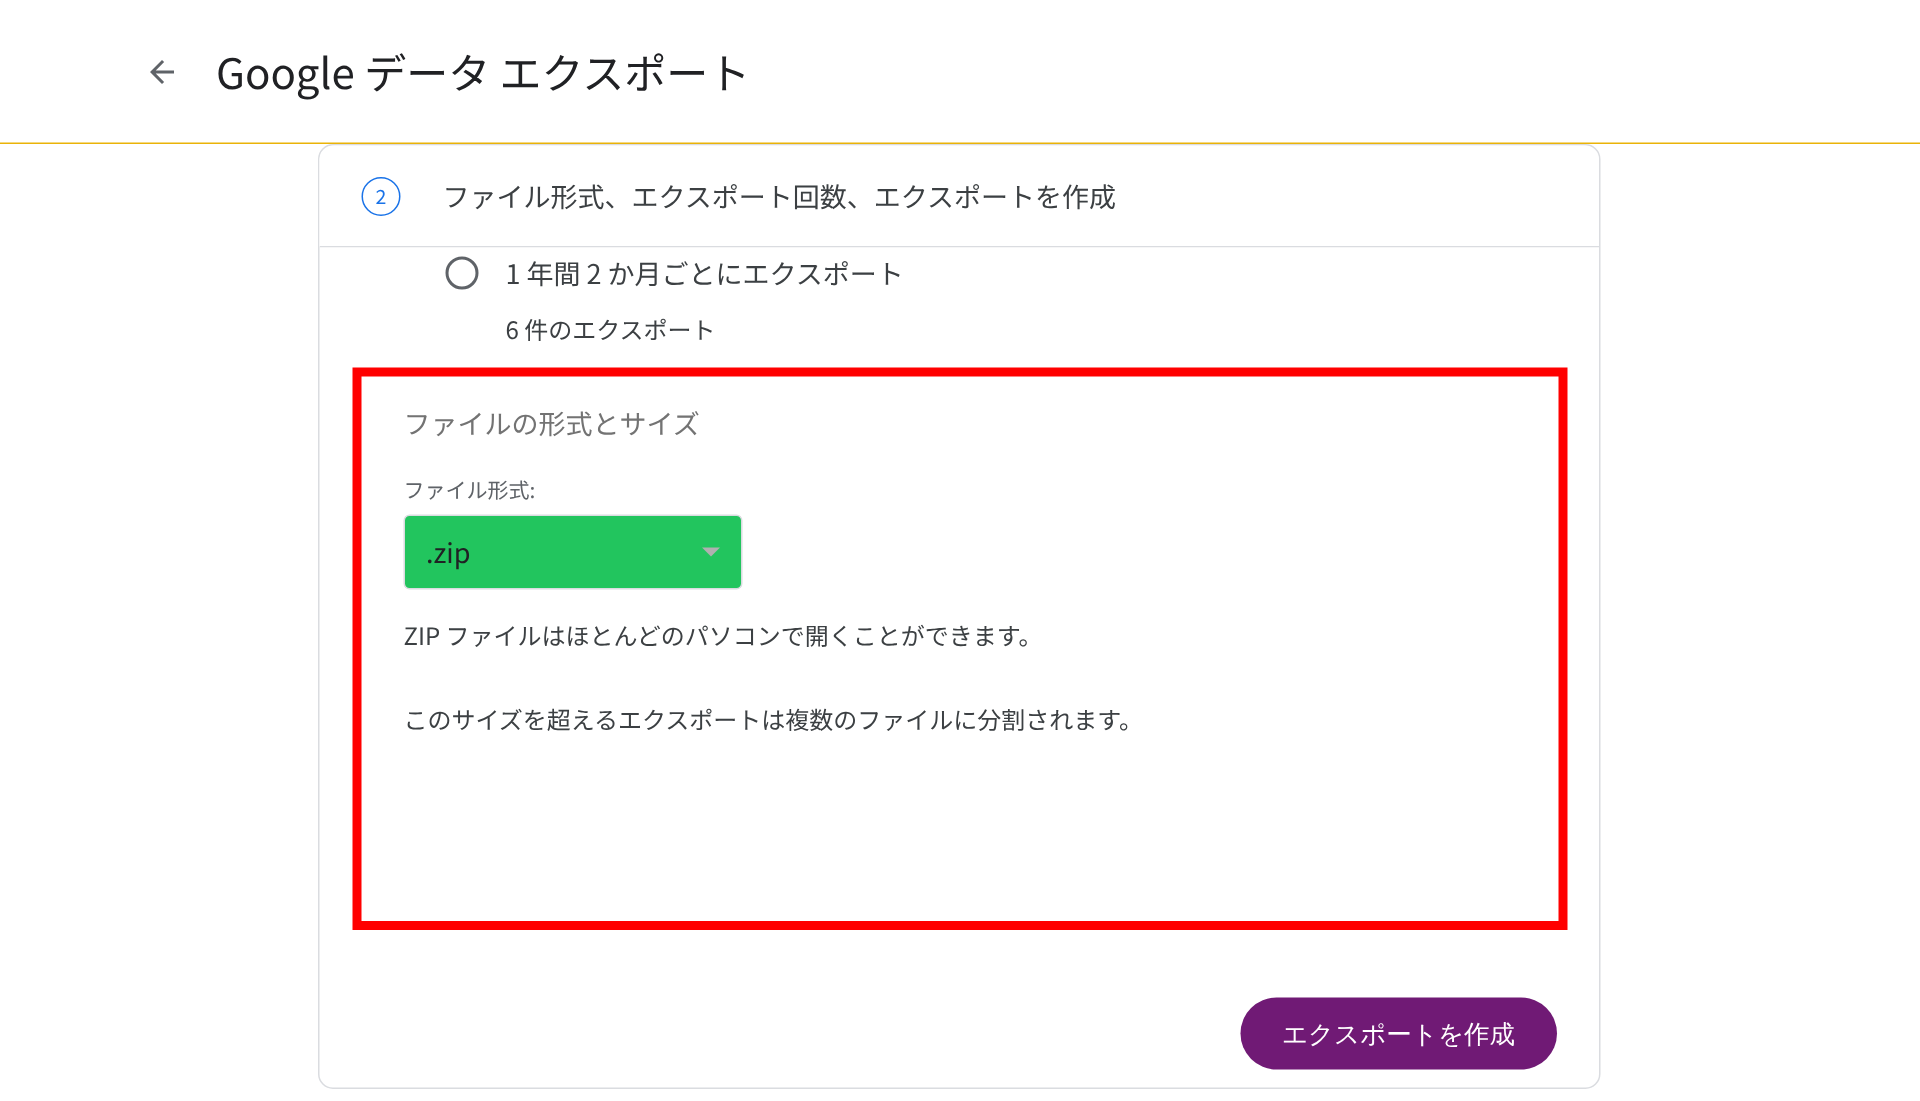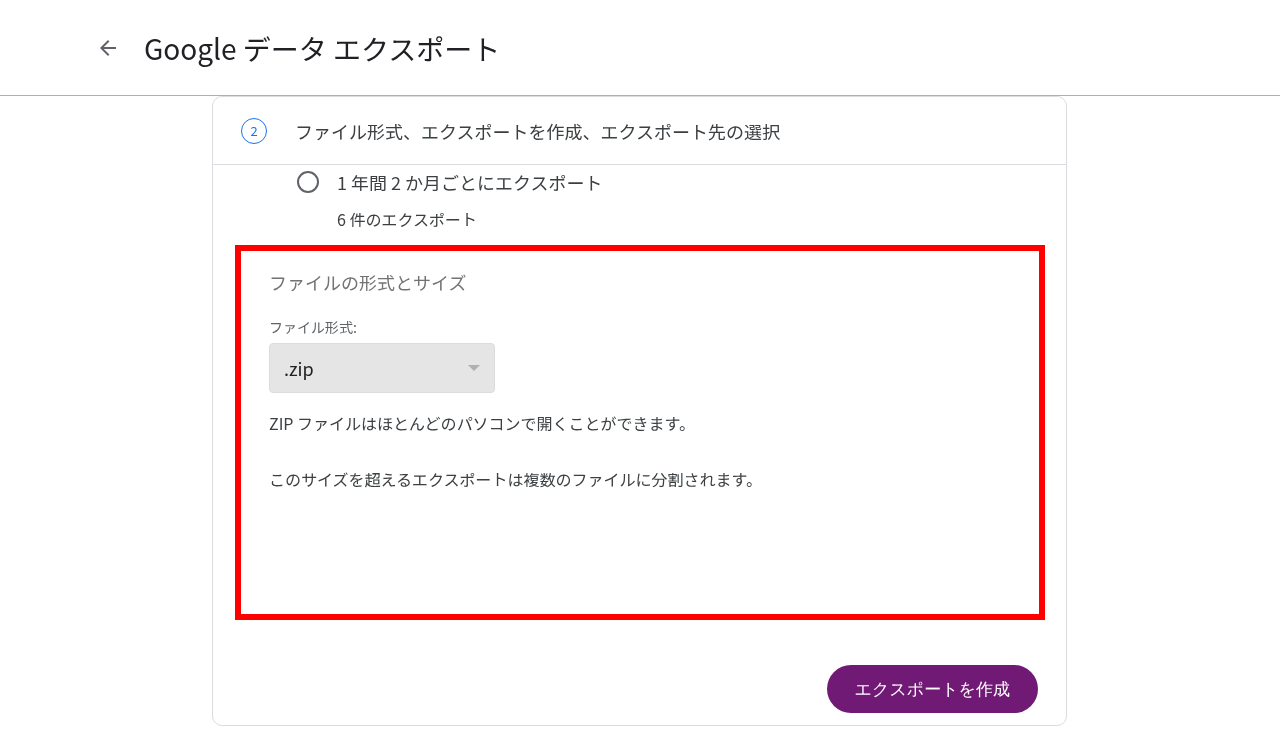--- a/index.html
+++ b/index.html
@@ -139,21 +139,21 @@
       width: 226px;
       height: 50px;
       border: 1px solid #dadce0;
       border-radius: 4px;
       display: flex;
       align-items: center;
       justify-content: space-between;
       padding: 0 14px;
       font-size: 18px;
       color: #202124;
-      background: #e5e5e5;
+      background: #22c55e;
       cursor: pointer;
       margin-bottom: 18px;
     }
     .select .caret {
       width: 0; height: 0;
       border-left: 6px solid transparent;
       border-right: 6px solid transparent;
       border-top: 6px solid #b0b0b0;
     }
     .helper-text {
@@ -189,21 +189,21 @@
     </svg>
   </span>
   <h1 class="page-title">Google データ エクスポート</h1>
 </div>
 
 <div class="card-wrap">
   <div class="card">
 
     <div class="step-header">
       <span class="step-number">2</span>
-      <span class="step-title">ファイル形式、エクスポートを作成、エクスポート先の選択</span>
+      <span class="step-title">ファイル形式、エクスポート回数、エクスポートを作成</span>
     </div>
 
     <div class="previous-content">
       <div class="radio-row">
         <span class="radio"></span>
         <span>1 年間 2 か月ごとにエクスポート</span>
       </div>
       <div class="sub-row">6 件のエクスポート</div>
     </div>
 

